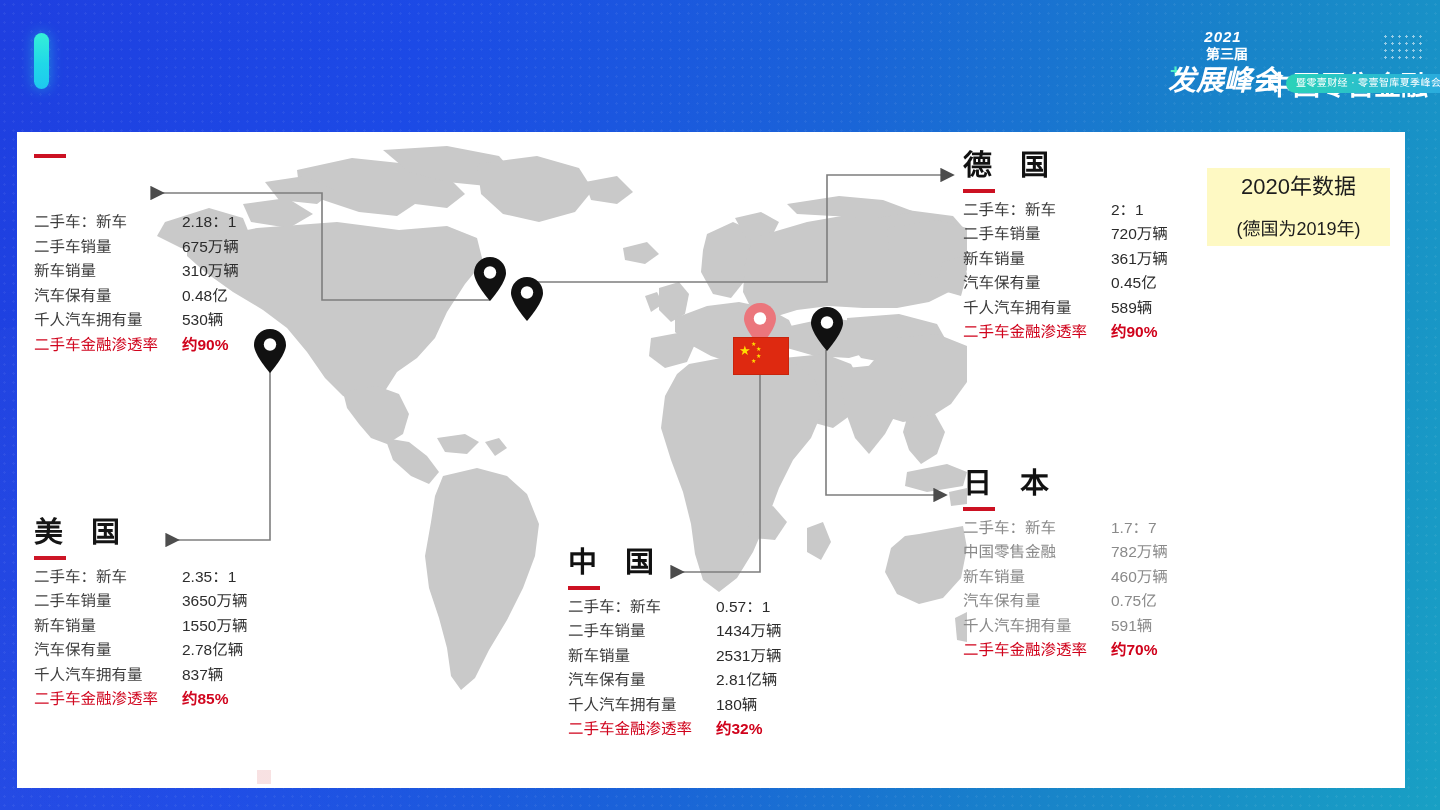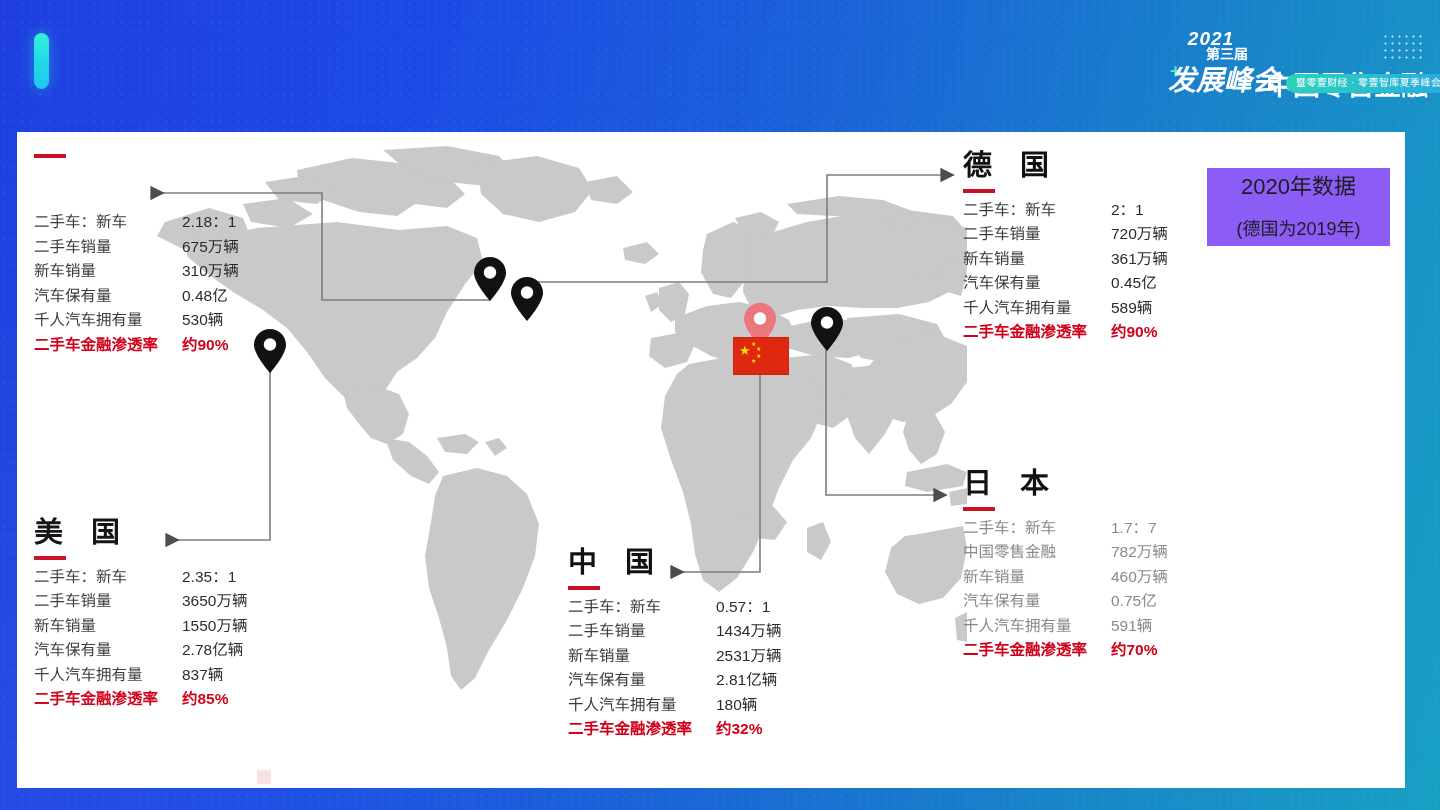--- a/index.html
+++ b/index.html
@@ -40,22 +40,22 @@
   }
 
   
   .event-logo{
     position:absolute;right:16px;top:27px;width:270px;height:74px;
   }
   .logo-plus{
     position:absolute;left:16px;top:34px;color:#4df0c8;font-size:19px;font-weight:bold;line-height:1;
   }
   .logo-year{
-    position:absolute;left:20px;top:2px;width:74px;text-align:center;
-    color:#ffffff;font-size:19px;font-weight:bold;font-style:italic;letter-spacing:1px;line-height:1;
+    position:absolute;left:32px;top:2px;width:74px;text-align:center;
+    color:#ffffff;font-size:15px;font-weight:bold;font-style:italic;letter-spacing:1px;line-height:1;
   }
   .logo-edition{
     position:absolute;left:36px;top:20px;width:74px;text-align:center;
     color:#ffffff;font-size:14px;font-weight:bold;line-height:1;
   }
   .logo-main{
     position:absolute;left:112px;top:4px;
     color:#ffffff;font-size:27px;font-weight:bold;line-height:1;letter-spacing:0;
     white-space:nowrap;
     margin-top:42px;
@@ -109,21 +109,21 @@
     font-size:29px;font-weight:bold;color:#111111;letter-spacing:10px;line-height:1.1;
     white-space:nowrap;
   }
   .country .c-rule{
     width:32px;height:4px;background:#cc1122;margin-top:7px;margin-bottom:9px;
   }
   .c-rows{display:block;}
   .c-row{display:flex;align-items:baseline;line-height:1;margin-bottom:9px;white-space:nowrap;}
   .c-row .c-label{font-size:15.5px;color:#3b3b3b;width:140px;display:inline-block;}
   .c-row .c-val{font-size:15.5px;color:#2b2b2b;}
-  .c-row.highlight .c-label{color:#d0021b;font-weight:bold;font-size:15.5px;width:140px;}
+  .c-row.highlight .c-label{color:#d0021b;font-weight:normal;font-size:15.5px;width:140px;}
   .c-row.highlight .c-val{color:#d0021b;font-weight:bold;font-size:15.5px;}
   .country.muted .c-row .c-label,
   .country.muted .c-row .c-val{color:#8a8a8a;}
   .country.muted .c-row.highlight .c-label,
   .country.muted .c-row.highlight .c-val{color:#d0021b;}
 
   
   #block-uk{left:17px;top:15px;}
   #block-uk .c-row .c-label{width:148px;}
   #block-us{left:17px;top:385px;}
@@ -134,21 +134,21 @@
   #block-de .c-row .c-label{width:148px;}
   #block-jp{left:946px;top:336px;}
   #block-jp .c-row .c-label{width:148px;}
 
   
   #block-uk .c-rows{margin-top:56px;}
 
   
   .year-note{
     position:absolute;left:1190px;top:36px;width:183px;height:78px;
-    background:#8b5cf6;
+    background:#fef9c3;
     display:flex;flex-direction:column;align-items:center;justify-content:center;
   }
   .year-note .yn-main{font-size:22px;color:#1d1d1d;line-height:1.15;}
   .year-note .yn-sub{font-size:18px;color:#1d1d1d;line-height:1.2;margin-top:20px;}
 
   
   .watermark{
     position:absolute;left:240px;top:638px;width:14px;height:14px;
     background:#f3c9cb;opacity:.55;
   }

